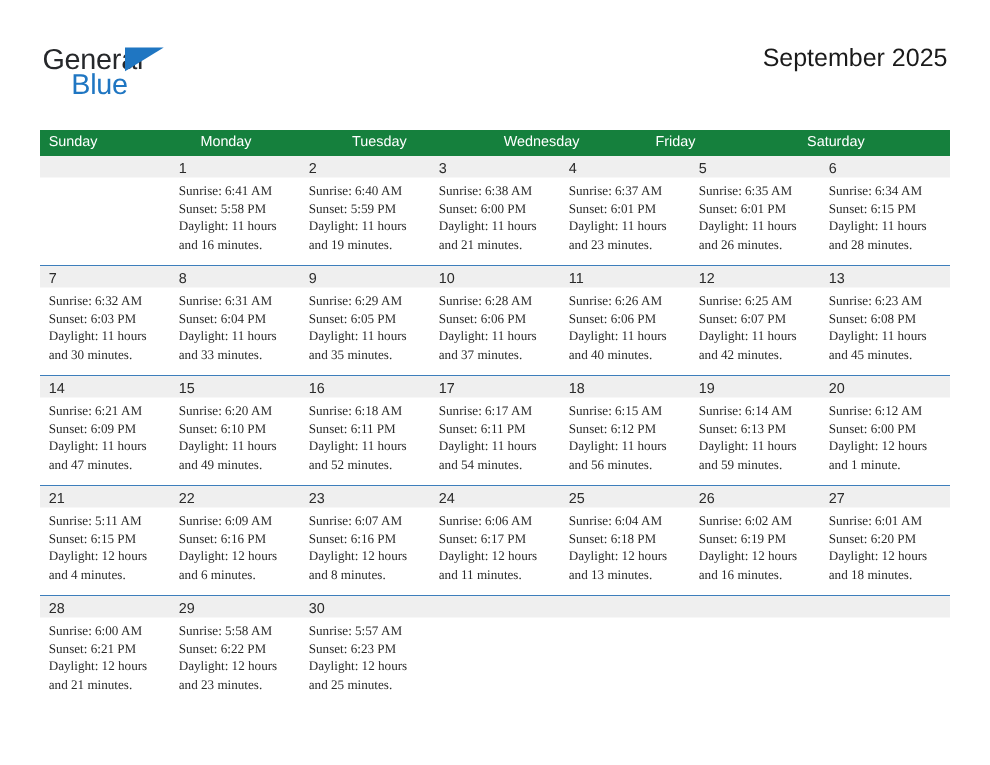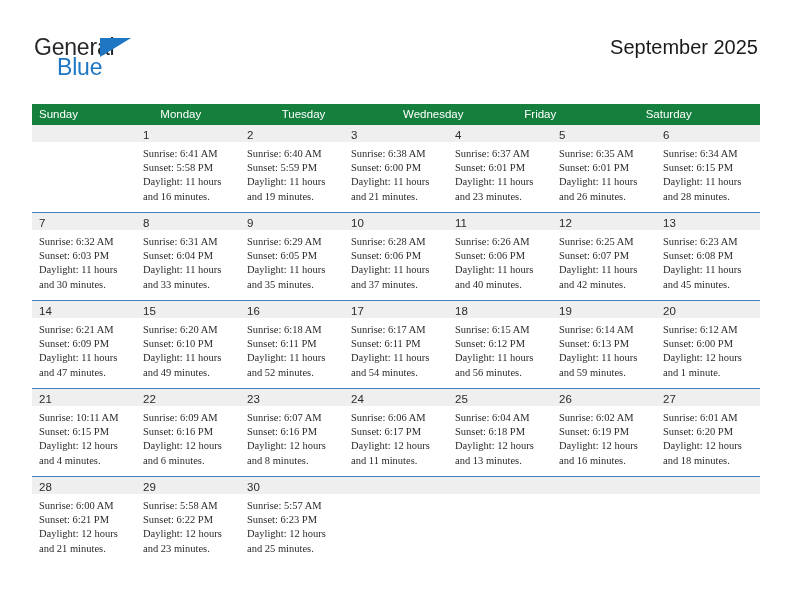--- a/index.html
+++ b/index.html
@@ -362,21 +362,21 @@
               <div class="day-line">Sunset: 6:00 PM</div>
               <div class="day-line">Daylight: 12 hours</div>
               <div class="day-line">and 1 minute.</div>
             </div>
           </div>
         </div>
         <div class="week">
           <div class="day">
             <div class="day-number-band"><span class="day-number">21</span></div>
             <div class="day-body">
-              <div class="day-line">Sunrise: 10:11 AM</div>
+              <div class="day-line">Sunrise: 5:11 AM</div>
               <div class="day-line">Sunset: 6:15 PM</div>
               <div class="day-line">Daylight: 12 hours</div>
               <div class="day-line">and 4 minutes.</div>
             </div>
           </div>
           <div class="day">
             <div class="day-number-band"><span class="day-number">22</span></div>
             <div class="day-body">
               <div class="day-line">Sunrise: 6:09 AM</div>
               <div class="day-line">Sunset: 6:16 PM</div>

